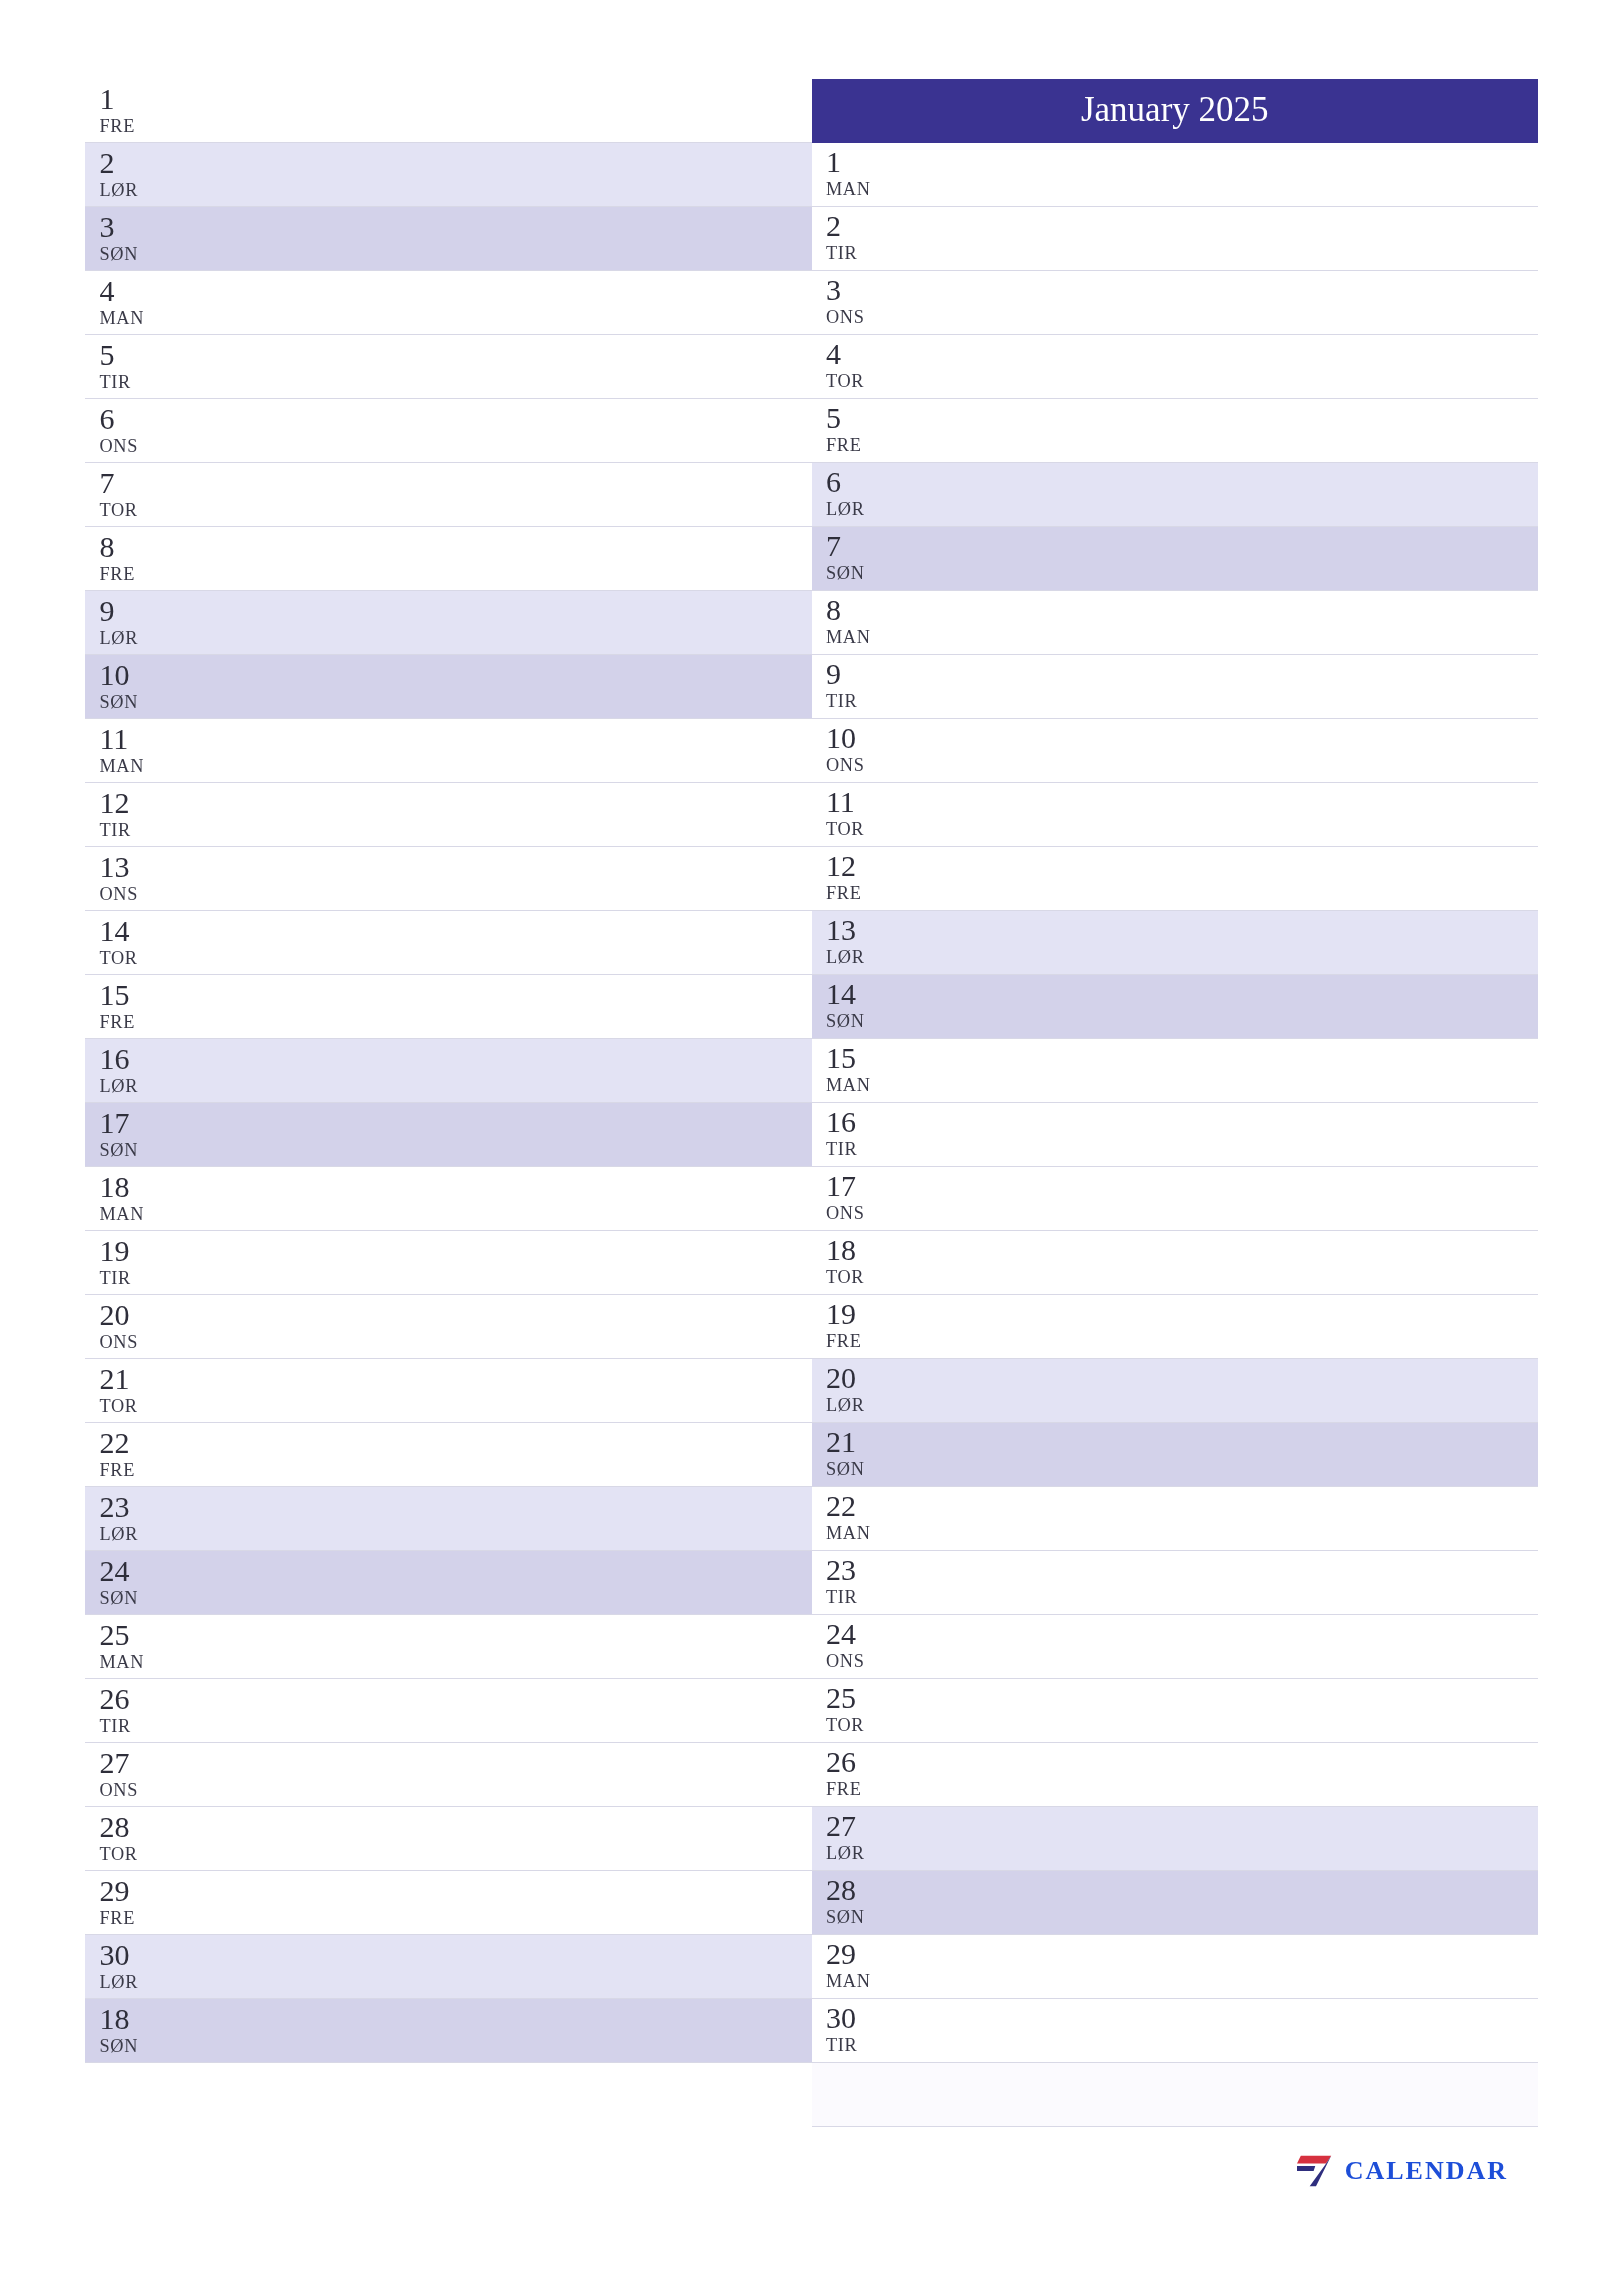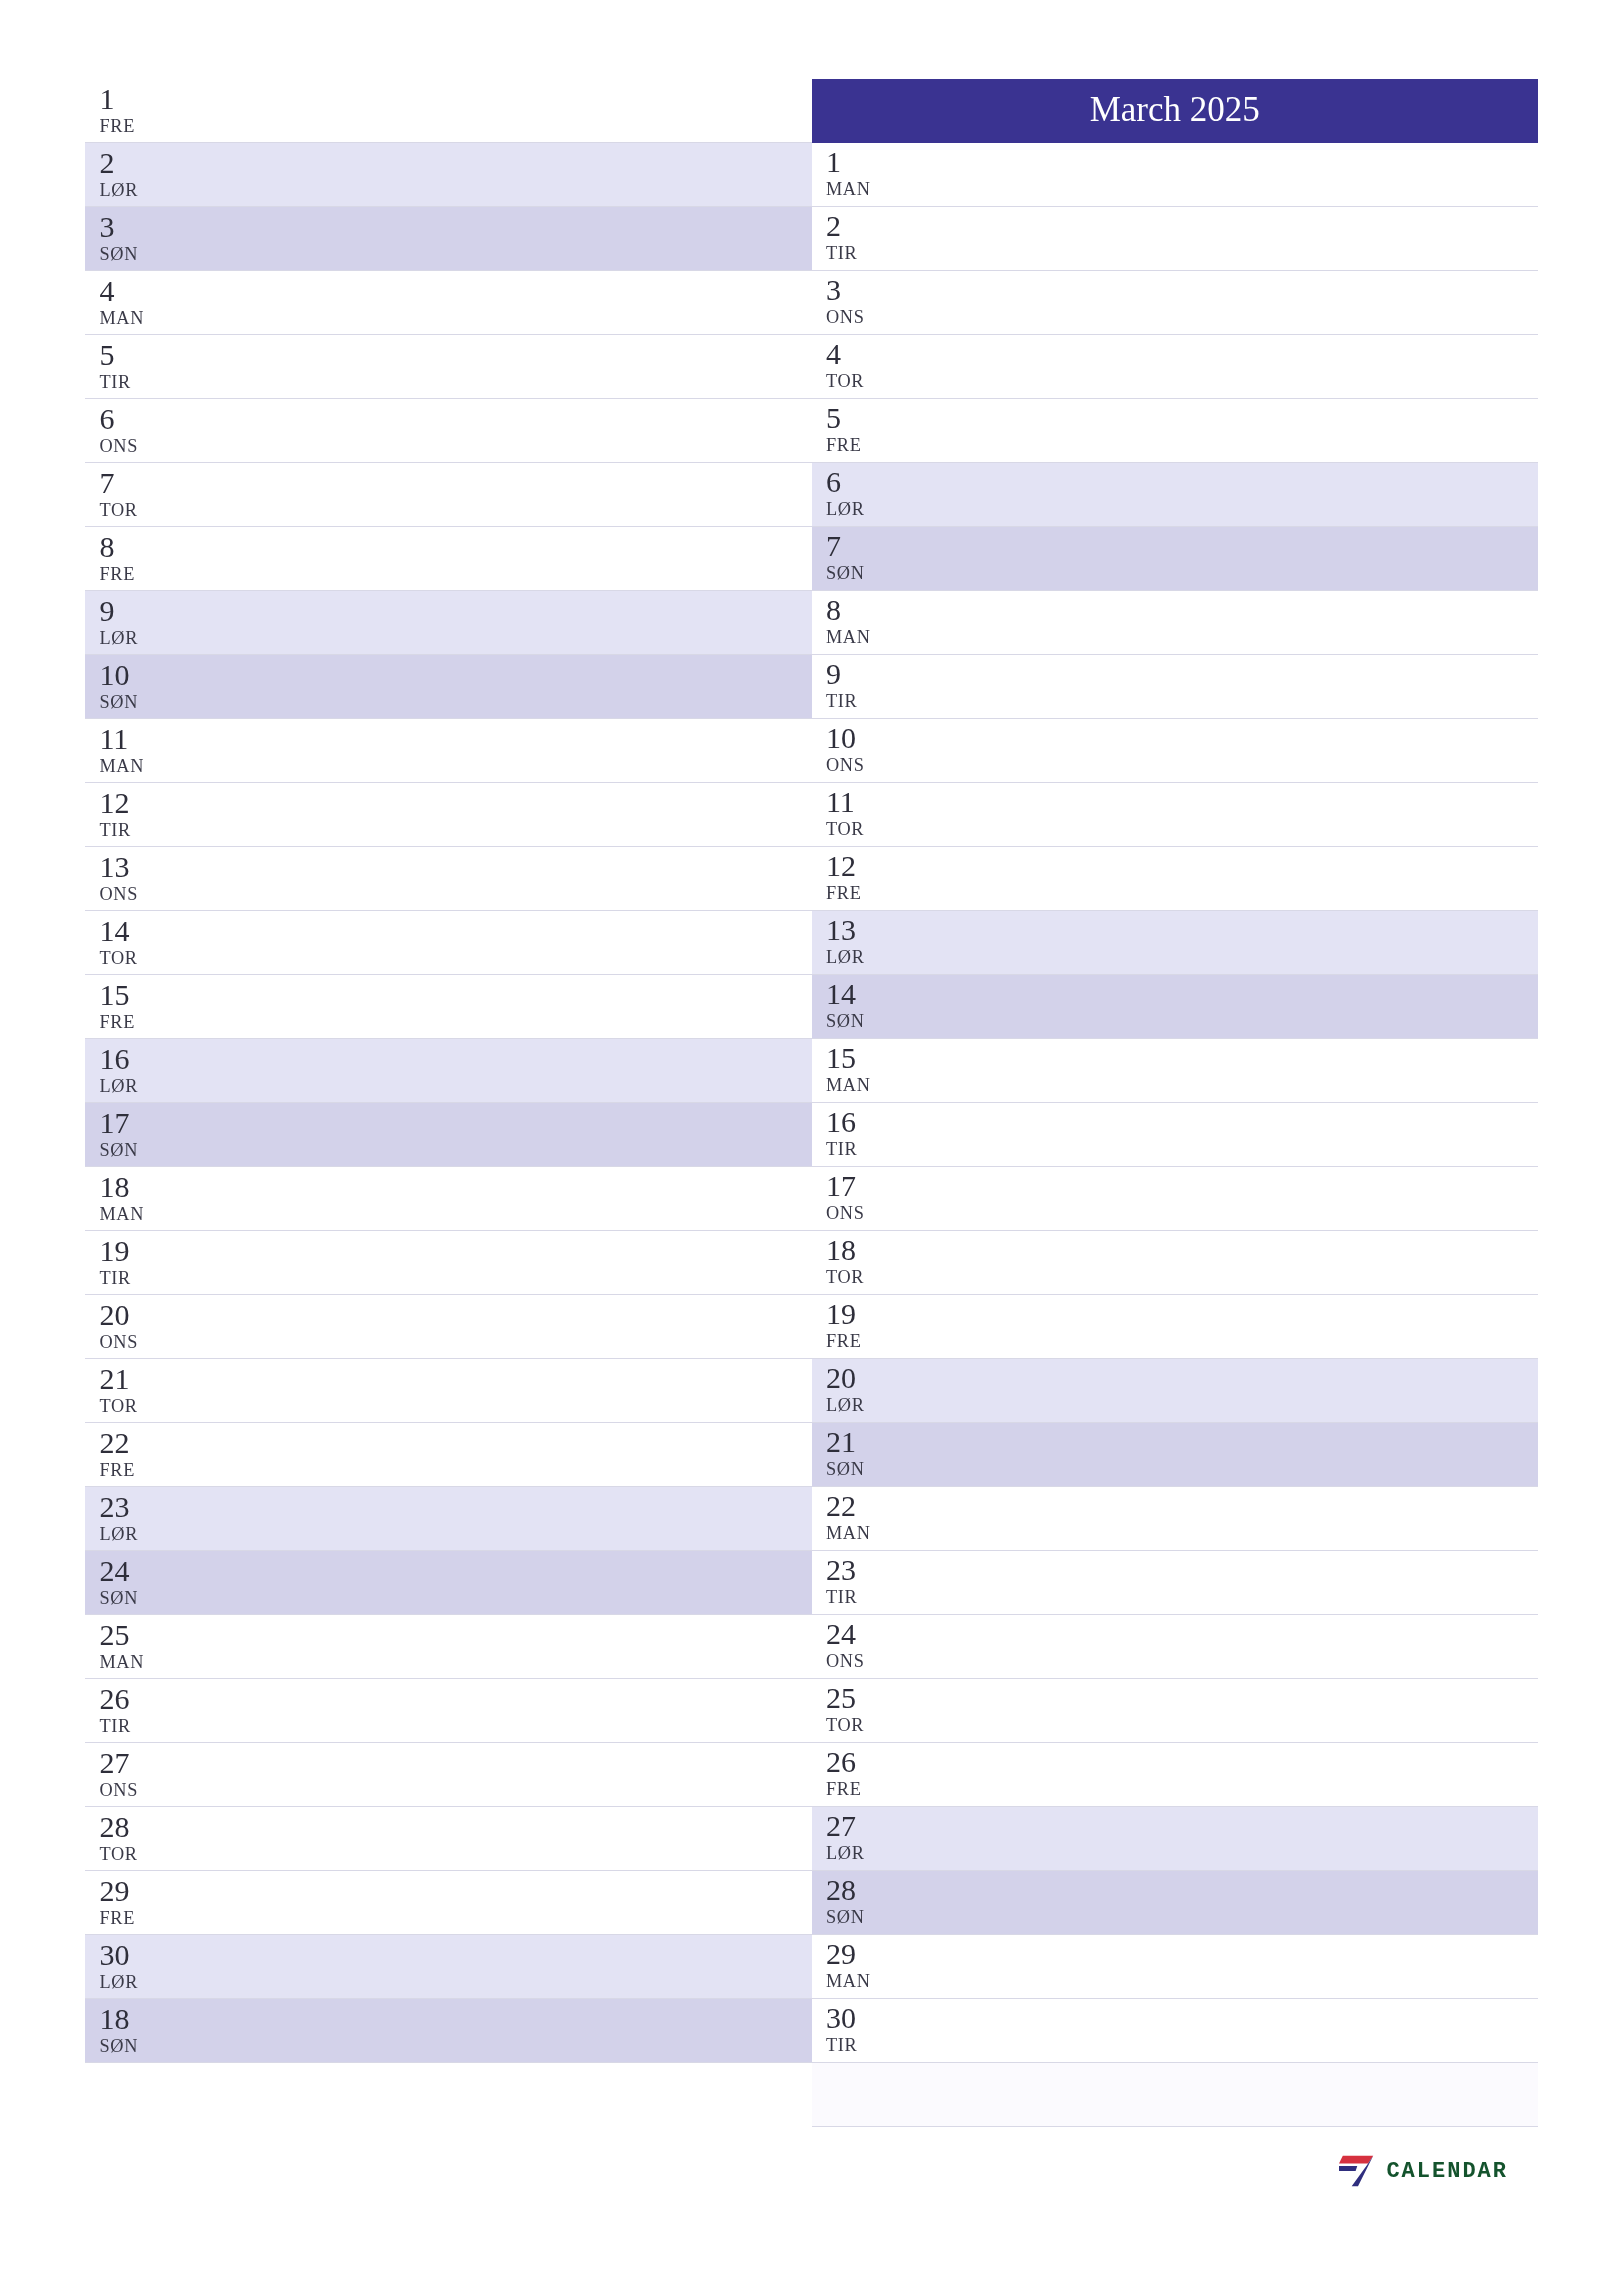--- a/index.html
+++ b/index.html
@@ -62,25 +62,25 @@
   }
   .brand {
     position: absolute;
     right: 115px;
     bottom: 105px;
     display: flex;
     align-items: center;
     gap: 9.2px;
   }
   .brand-text {
-    font-family: Liberation Mono, monospace;
+    font-family: Liberation Serif, serif;
     font-weight: 800;
-    font-size: 22px;
+    font-size: 26px;
     letter-spacing: 2px;
-    color: #14532d;
+    color: #1d4ed8;
   }
   .brand-icon {
     width: 38px;
     height: 38px;
   }
 </style>
 </head>
 <body>
 
 <div class="calendar-wrap">
@@ -270,21 +270,21 @@
         <div class="day-row sun">
           <div class="day-label">
             <div class="day-num">18</div>
             <div class="day-name">SØN</div>
           </div>
         </div>
       </div>
   </div>
 
   <div class="month-col">
-    <div class="month-header">March 2025</div>
+    <div class="month-header">January 2025</div>
     <div>
         <div class="day-row weekday">
           <div class="day-label">
             <div class="day-num">1</div>
             <div class="day-name">MAN</div>
           </div>
         </div>
         <div class="day-row weekday">
           <div class="day-label">
             <div class="day-num">2</div>

